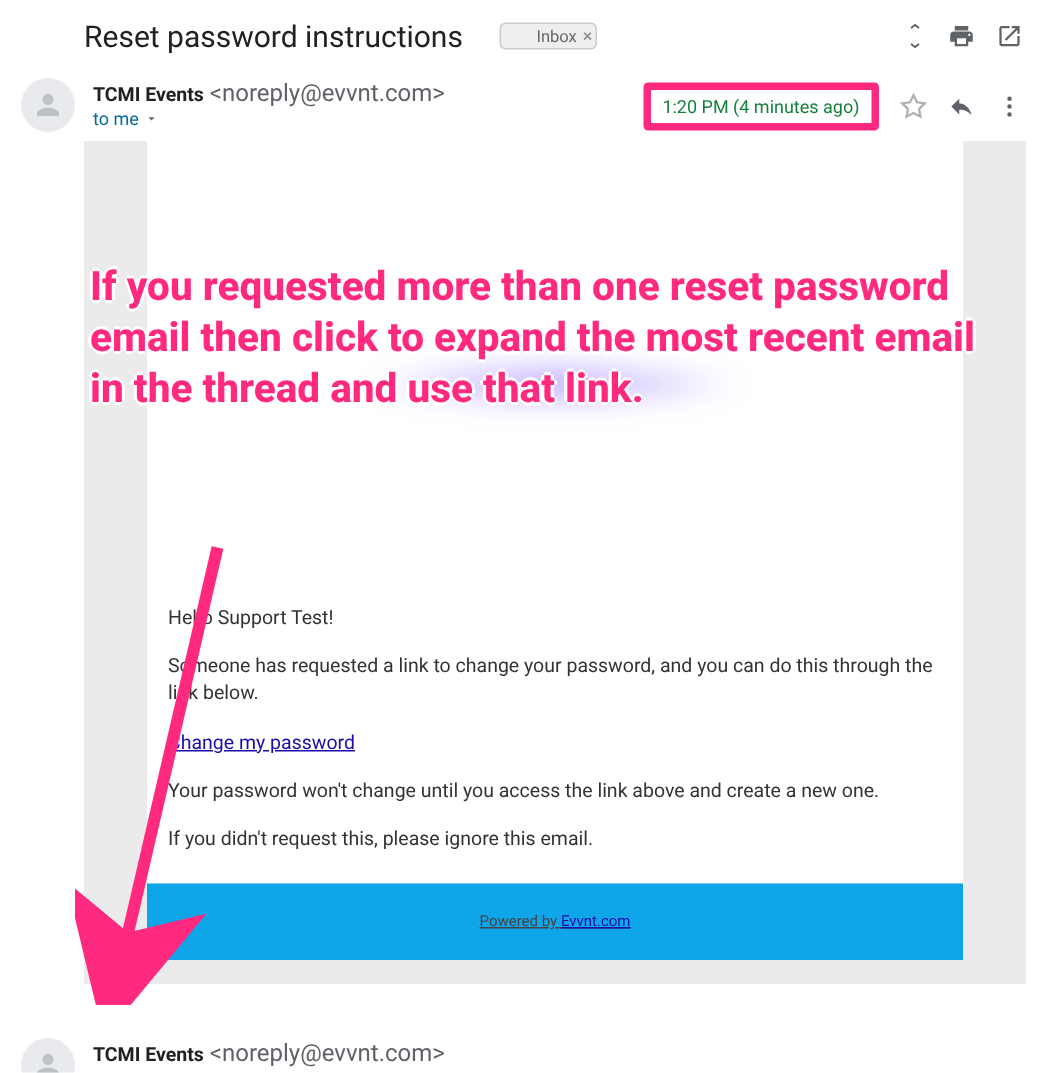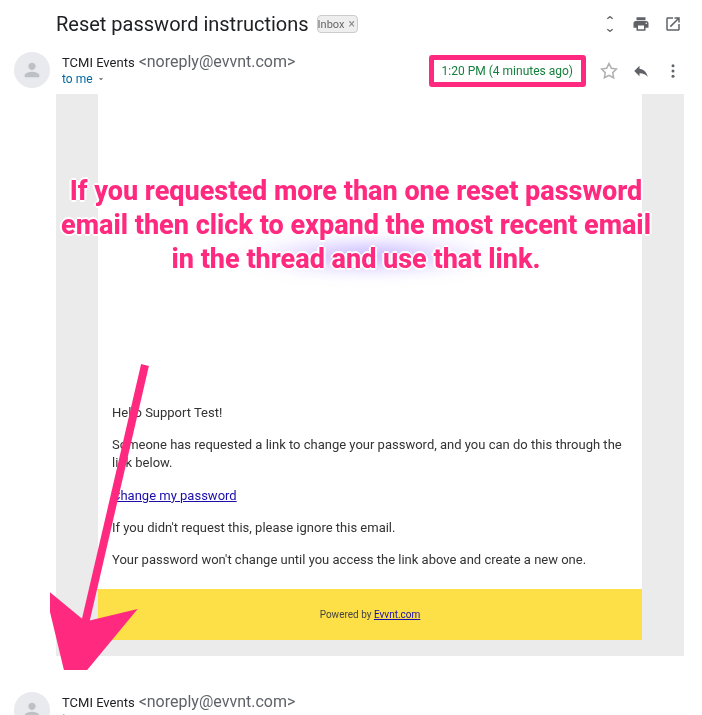--- a/index.html
+++ b/index.html
@@ -8,34 +8,34 @@
       background: #fff;
       width: 702px;
       height: 715px;
       position: relative;
       overflow: hidden;
     }
     .subject-row {
       display: flex;
       align-items: center;
       padding: 12px 20px 8px 56px;
-      gap: 8px;
+      gap: 24px;
     }
     .subject {
       font-size: 20px;
       font-weight: 400;
       color: #202124;
     }
     .inbox-tag {
       display: inline-flex;
       align-items: center;
       background: #eee;
       border: 1px solid #ccc;
       border-radius: 4px;
-      padding: 1px 2px 1px 0;
+      padding: 1px 2px 1px 24px;
       font-size: 11px;
       color: #666;
       gap: 4px;
     }
     .inbox-x { color: #888; cursor: pointer; font-size: 12px; }
     .subject-actions {
       margin-left: auto;
       display: flex;
       gap: 14px;
       align-items: center;
@@ -57,21 +57,21 @@
       display: flex;
       align-items: center;
       justify-content: center;
     }
     .sender-block { flex: 1; }
     .sender-line {
       display: flex;
       align-items: baseline;
       gap: 4px;
     }
-    .sender-name { font-size: 13px; font-weight: 400; color: #202124; }
+    .sender-name { font-size: 13px; font-weight: 700; color: #202124; }
     .sender-email { font-size: 16px; color: #5f6368; }
     .to-line {
       font-size: 12px;
       color: #0369a1;
       display: flex;
       align-items: center;
       gap: 3px;
       margin-top: 1px;
     }
     .msg-actions {
@@ -99,26 +99,27 @@
     .body-white {
       background: #fff;
       margin: 0 42px;
       padding: 20px 14px 6px 14px;
       font-size: 13px;
       color: #333;
     }
     .body-white p { margin-bottom: 14px; line-height: 1.4; }
     .link { color: #1a0dab; text-decoration: underline; cursor: pointer; }
     .powered {
-      background: #fde047;
+      background: #0ea5e9;
       text-align: center;
       font-size: 10px;
       color: #444;
       padding: 20px;
       margin: 0 42px;
+      text-decoration: underline;
     }
     .body-wrap::after { content:""; display:block; height:16px; }
     .body-wrap::before { content:""; display:block; height:0; }
     .glow-stub {
       height: 160px;
       display: flex;
       align-items: flex-end;
       justify-content: center;
     }
     .glow {
@@ -129,21 +130,20 @@
       filter: blur(8px);
     }
     .overlay-text {
       position: absolute;
       top: 175px;
       left: 60px;
       right: 50px;
       font-size: 27px;
       font-weight: 800;
       color: #ff2a7f;
-      text-align: center;
       line-height: 1.25;
       text-shadow: -1px 0 #fff, 1px 0 #fff, 0 -1px #fff, 0 1px #fff,
                    -2px 0 #fff, 2px 0 #fff, 0 -2px #fff, 0 2px #fff;
       pointer-events: none;
     }
     .arrow-svg {
       position: absolute;
       top: 360px;
       left: 50px;
       pointer-events: none;
@@ -232,22 +232,22 @@
 
 <div class="body-wrap">
   <div class="body-white">
     <div class="glow-stub">
         <div class="glow"></div>
       </div>
     <div style="height:130px"></div>
     <p>Hello Support Test!</p>
     <p>Someone has requested a link to change your password, and you can do this through the link below.</p>
     <p><a class="link">Change my password</a></p>
+    <p>Your password won't change until you access the link above and create a new one.</p>
     <p>If you didn't request this, please ignore this email.</p>
-    <p>Your password won't change until you access the link above and create a new one.</p>
   </div>
   <div class="powered">
     <span>Powered by </span><a class="link" style="color:#1a0dab;text-decoration:underline;font-size:10px">Evvnt.com</a>
   </div>
 </div>
 
 <div class="msg-header msg2">
   <div class="avatar">
     <svg width="22" height="22" viewBox="0 0 24 24" fill="#bdc1c6">
         <path d="M12 12c2.21 0 4-1.79 4-4s-1.79-4-4-4-4 1.79-4 4 1.79 4 4 4zm0 2c-2.67 0-8 1.34-8 4v2h16v-2c0-2.66-5.33-4-8-4z"></path>

